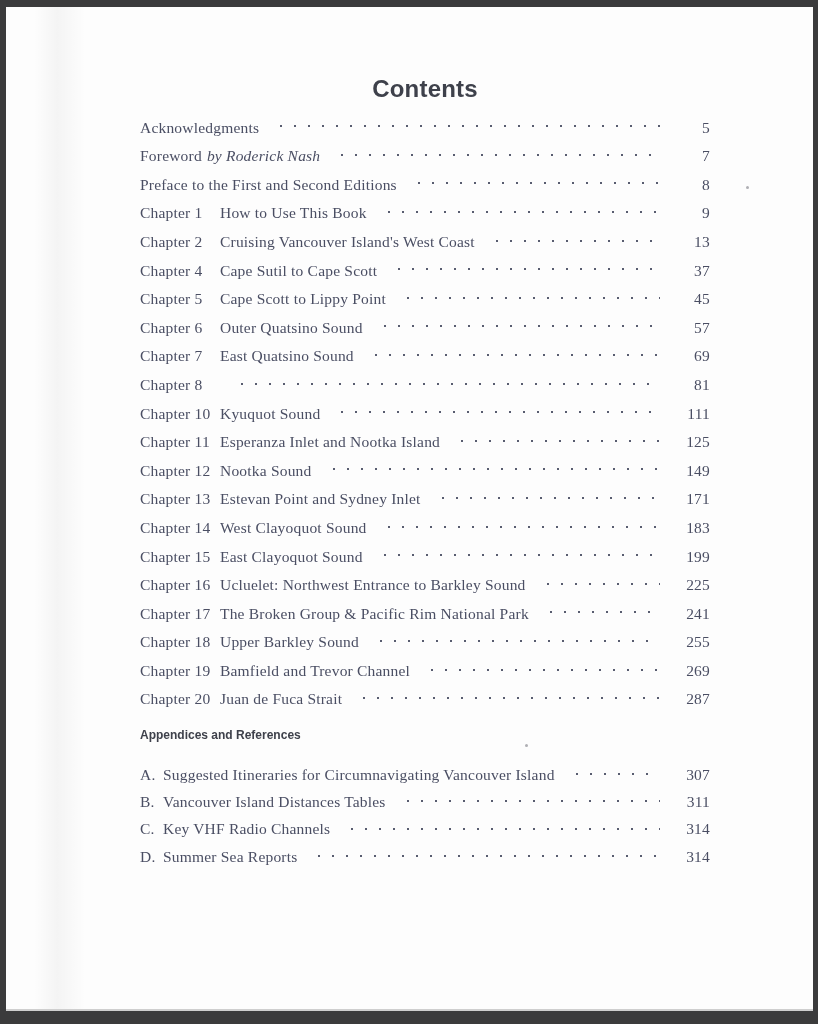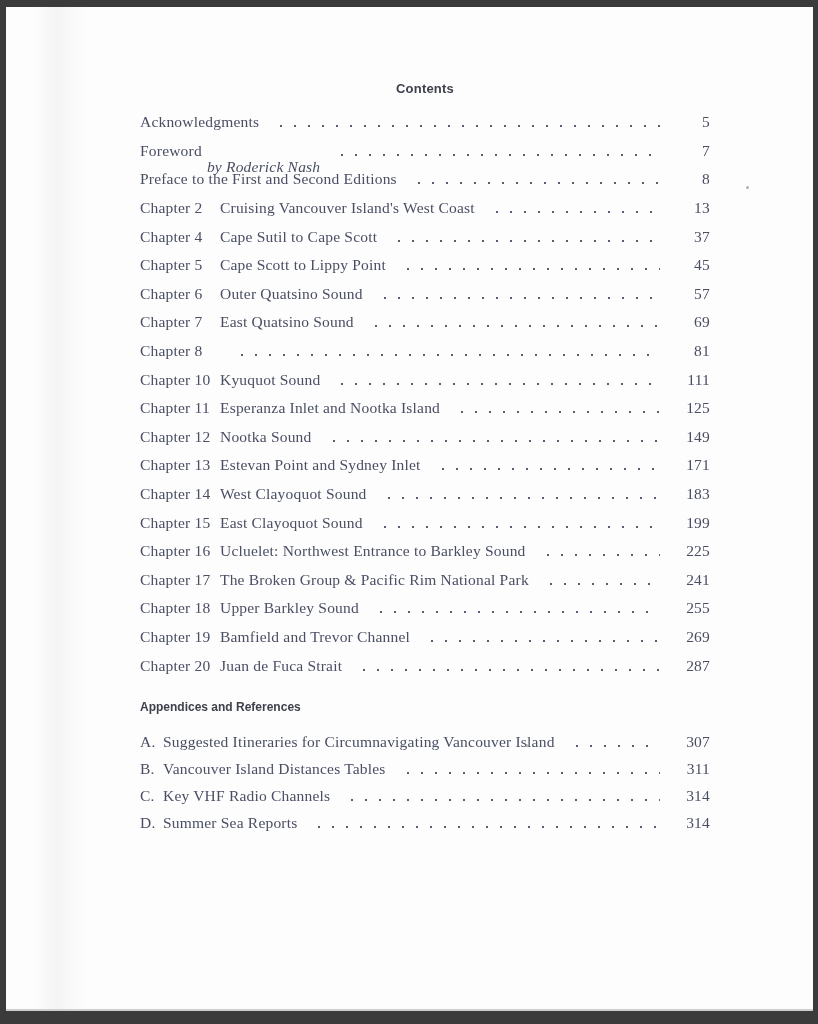--- a/index.html
+++ b/index.html
@@ -33,30 +33,30 @@
   .content {
     position: absolute;
     left: 134px; right: 103px; top: 0;
     color: var(--ink);
   }
   .page-title {
     margin-top: 69px;
     line-height: 26px;
     text-align: center;
     font-family: "Liberation Sans", "DejaVu Sans", sans-serif;
-    font-size: 13px;
+    font-size: 24px;
     font-weight: bold;
     color: var(--heading-ink);
     letter-spacing: 0.2px;
   }
   .toc-list { margin-top: 6px; }
   .toc-list .row { height: 28.6px; }
   .row {
     display: flex;
-    align-items: center;
+    align-items: flex-end;
     font-size: 15.5px;
     color: var(--ink);
     letter-spacing: 0.2px;
     font-family: Liberation Serif, serif;
   }
   .row-label { flex: 0 0 auto; white-space: nowrap; }
   .toc-list .row-label { width: 80px; }
   .appendix-list .row-label { width: 23px; }
   .row-title { flex: 0 0 auto; white-space: nowrap; }
   .row-title-italic { flex: 0 0 auto; font-style: italic; margin-left: 5px; white-space: nowrap; margin-top: 33px; }
@@ -119,20 +119,27 @@
     <span class="row-page">7</span>
   </div>
         <div class="row">
 
     <span class="row-title">Preface to the First and Second Editions</span>
 
     <span class="dots"></span>
     <span class="row-page">8</span>
   </div>
         <div class="row">
+    <span class="row-label">Chapter 1</span>
+    <span class="row-title">How to Use This Book</span>
+
+    <span class="dots"></span>
+    <span class="row-page">9</span>
+  </div>
+        <div class="row">
     <span class="row-label">Chapter 2</span>
     <span class="row-title">Cruising Vancouver Island's West Coast</span>
 
     <span class="dots"></span>
     <span class="row-page">13</span>
   </div>
         <div class="row">
     <span class="row-label">Chapter 4</span>
     <span class="row-title">Cape Sutil to Cape Scott</span>
 

